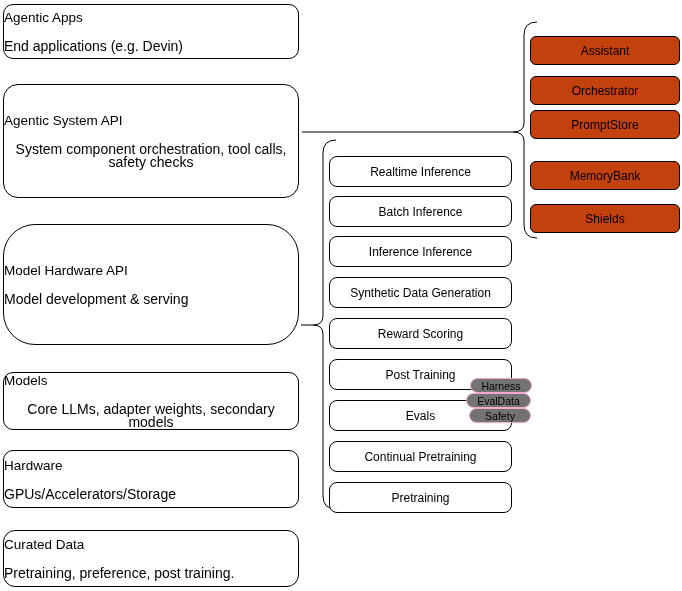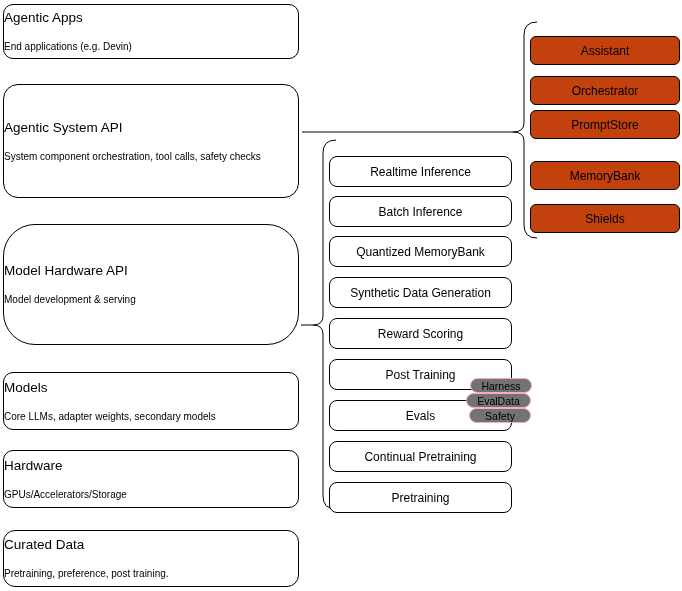--- a/index.html
+++ b/index.html
@@ -12,21 +12,21 @@
     overflow:hidden;
   }
   svg.overlay{position:absolute;left:0;top:0;pointer-events:none;}
   .lbox{
     position:absolute;left:3px;width:296px;
     border:1px solid #000;background:#fff;
     display:flex;flex-direction:column;align-items:flex-start;justify-content:center;
     text-align:center;box-sizing:border-box;
   }
   .ltitle{font-size:13.5px;line-height:16px;}
-  .lsub{font-size:10px;line-height:13px;margin-top:14px;}
+  .lsub{font-size:14px;line-height:13px;margin-top:14px;}
   .mbox{
     position:absolute;left:329px;width:183px;height:31px;
     border:1px solid #000;border-radius:8px;background:#fff;
     display:flex;align-items:center;justify-content:center;
     font-size:12px;box-sizing:border-box;text-align:center;margin-top:12px;
   }
   .rbox{
     position:absolute;left:530px;width:150px;height:29px;
     border:1px solid #000;border-radius:6px;background:#c2410c;
     display:flex;align-items:center;justify-content:center;
@@ -76,21 +76,21 @@
     <div class="lsub">GPUs/Accelerators/Storage</div>
   </div>
 
   <div class="lbox" style="top:530px;height:57px;border-radius:12px">
     <div class="ltitle">Curated Data</div>
     <div class="lsub">Pretraining, preference, post training.</div>
   </div>
 
   <div class="mbox" style="top:144px">Realtime Inference</div>
   <div class="mbox" style="top:184px">Batch Inference</div>
-  <div class="mbox" style="top:224px">Quantized MemoryBank</div>
+  <div class="mbox" style="top:224px">Inference Inference</div>
   <div class="mbox" style="top:265px">Synthetic Data Generation</div>
   <div class="mbox" style="top:306px">Reward Scoring</div>
   <div class="mbox" style="top:347px">Post Training</div>
   <div class="mbox" style="top:388px">Evals</div>
   <div class="mbox" style="top:429px">Continual Pretraining</div>
   <div class="mbox" style="top:470px">Pretraining</div>
 
   <div class="tag" style="left:470px;top:378px;width:62px">Harness</div>
   <div class="tag" style="left:466px;top:393px;width:65px">EvalData</div>
   <div class="tag" style="left:469px;top:408px;width:62px">Safety</div>

